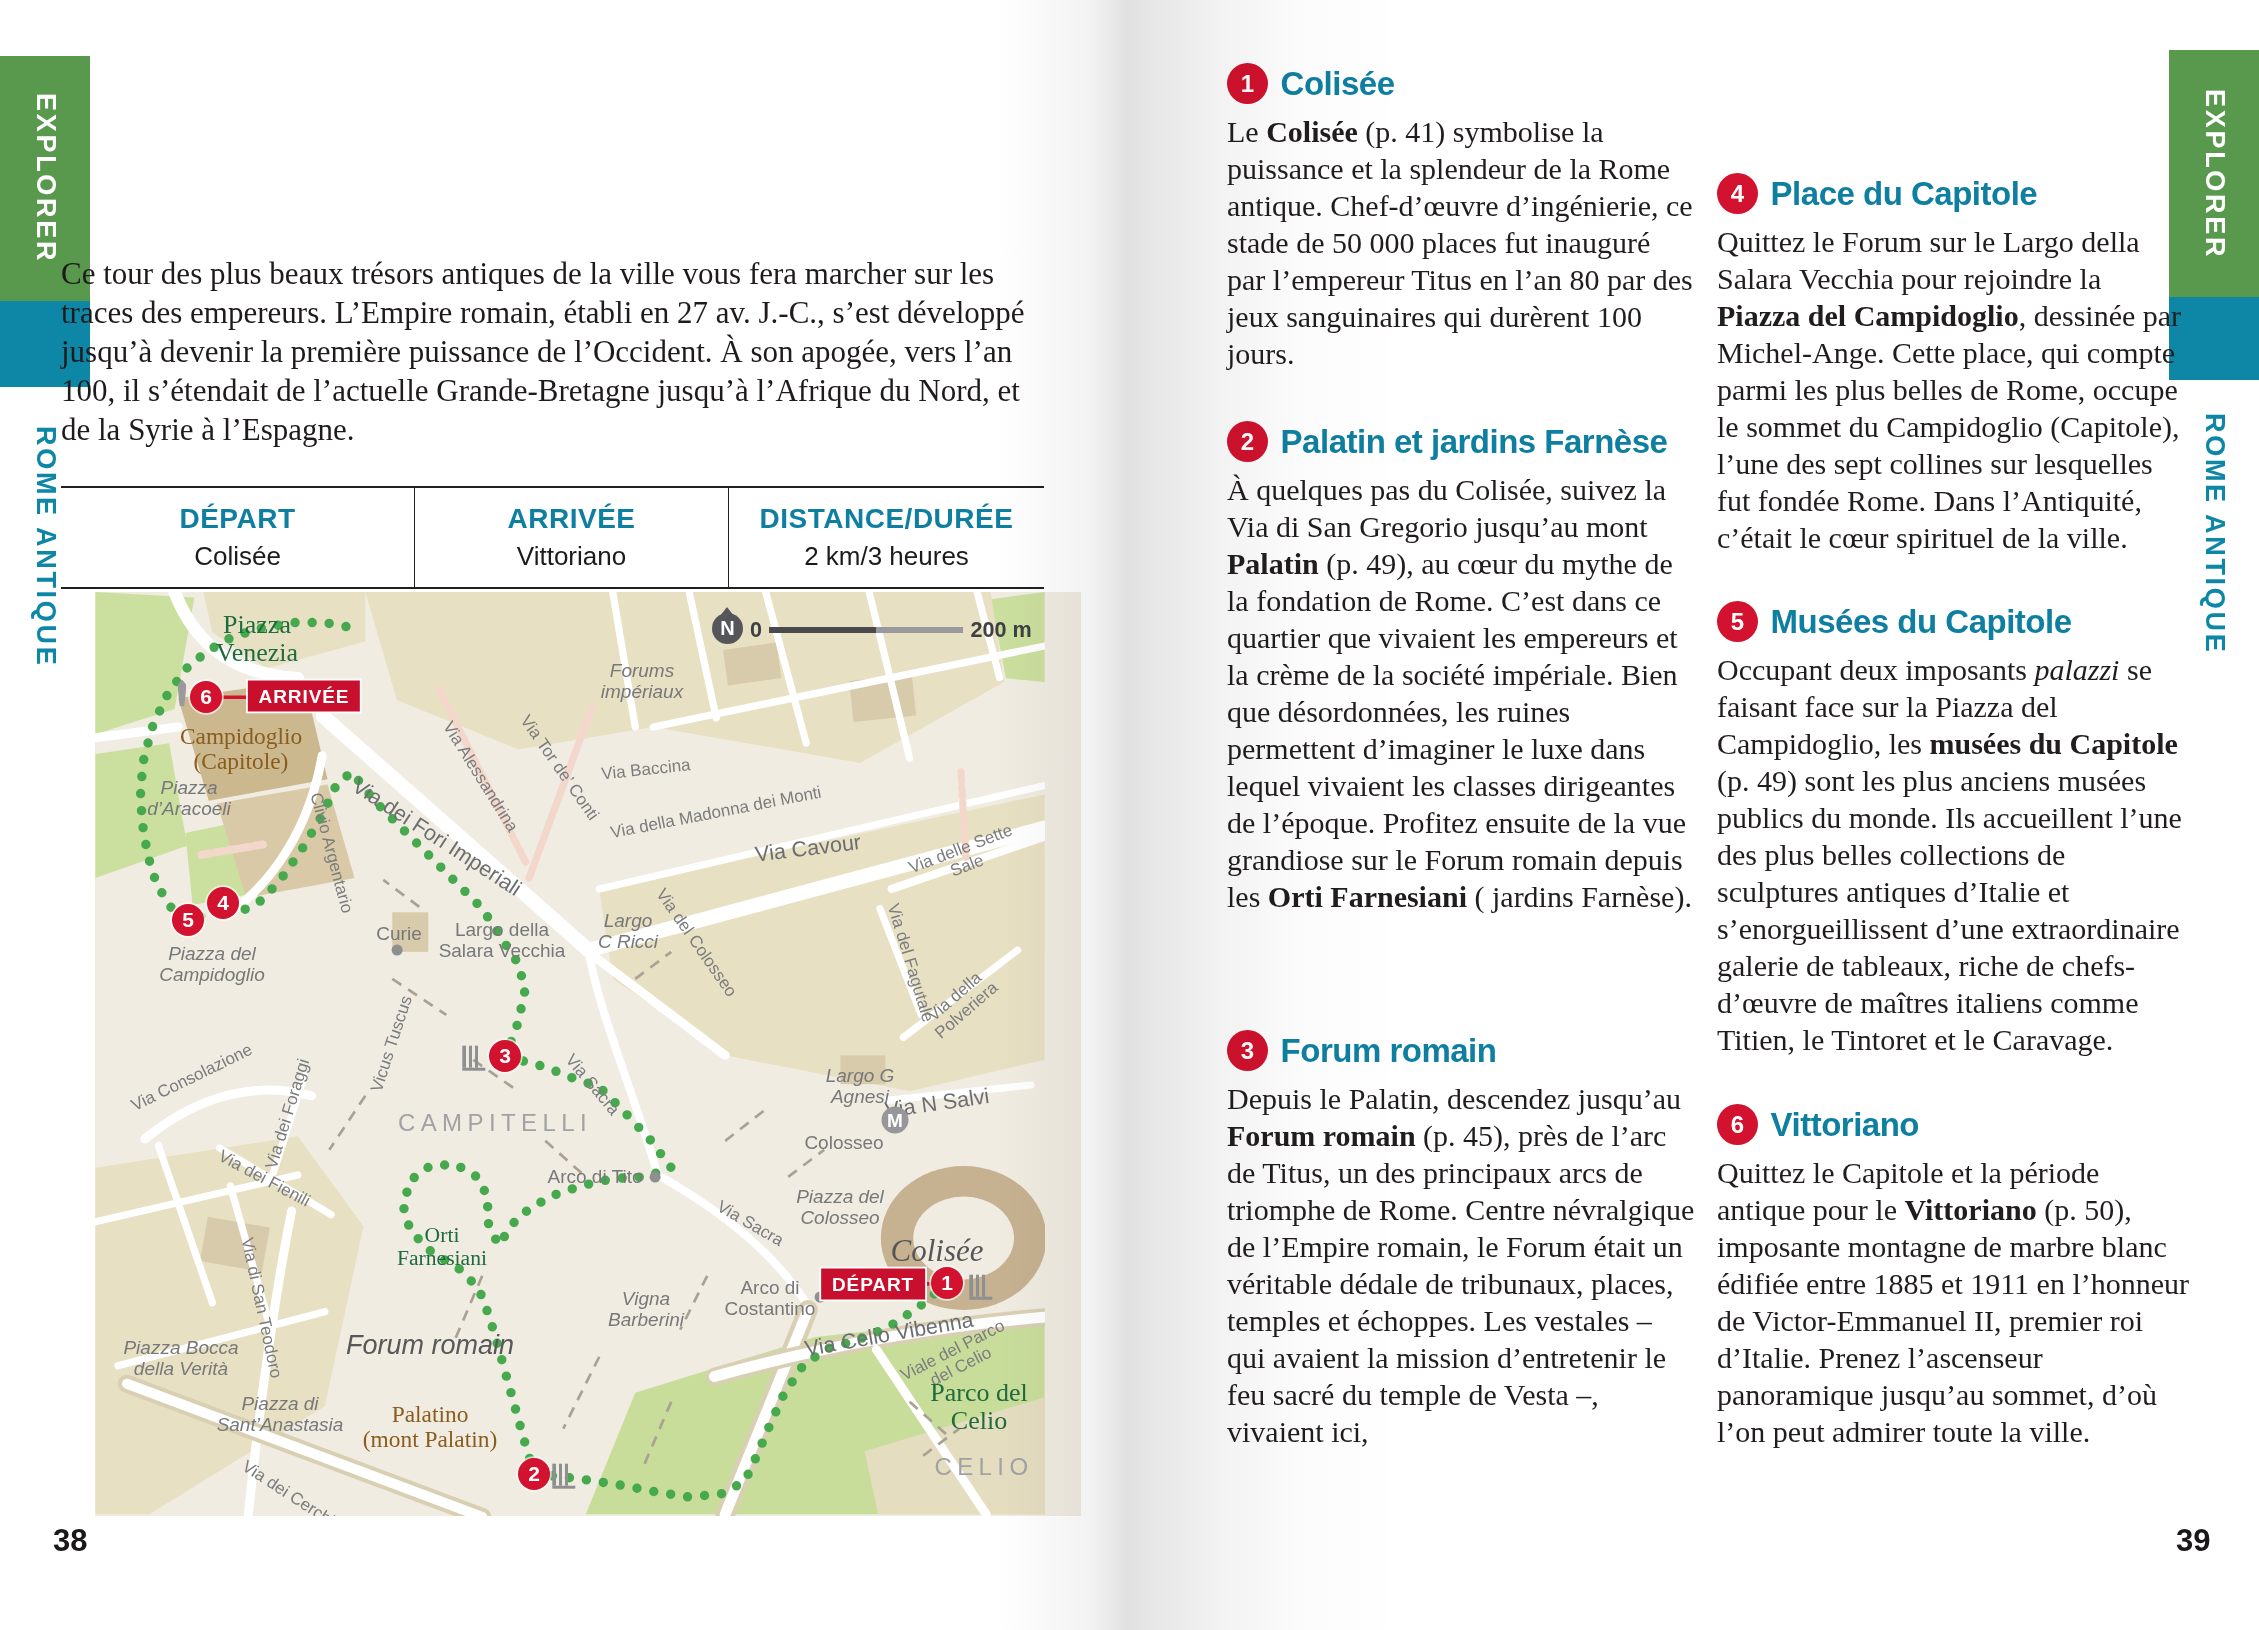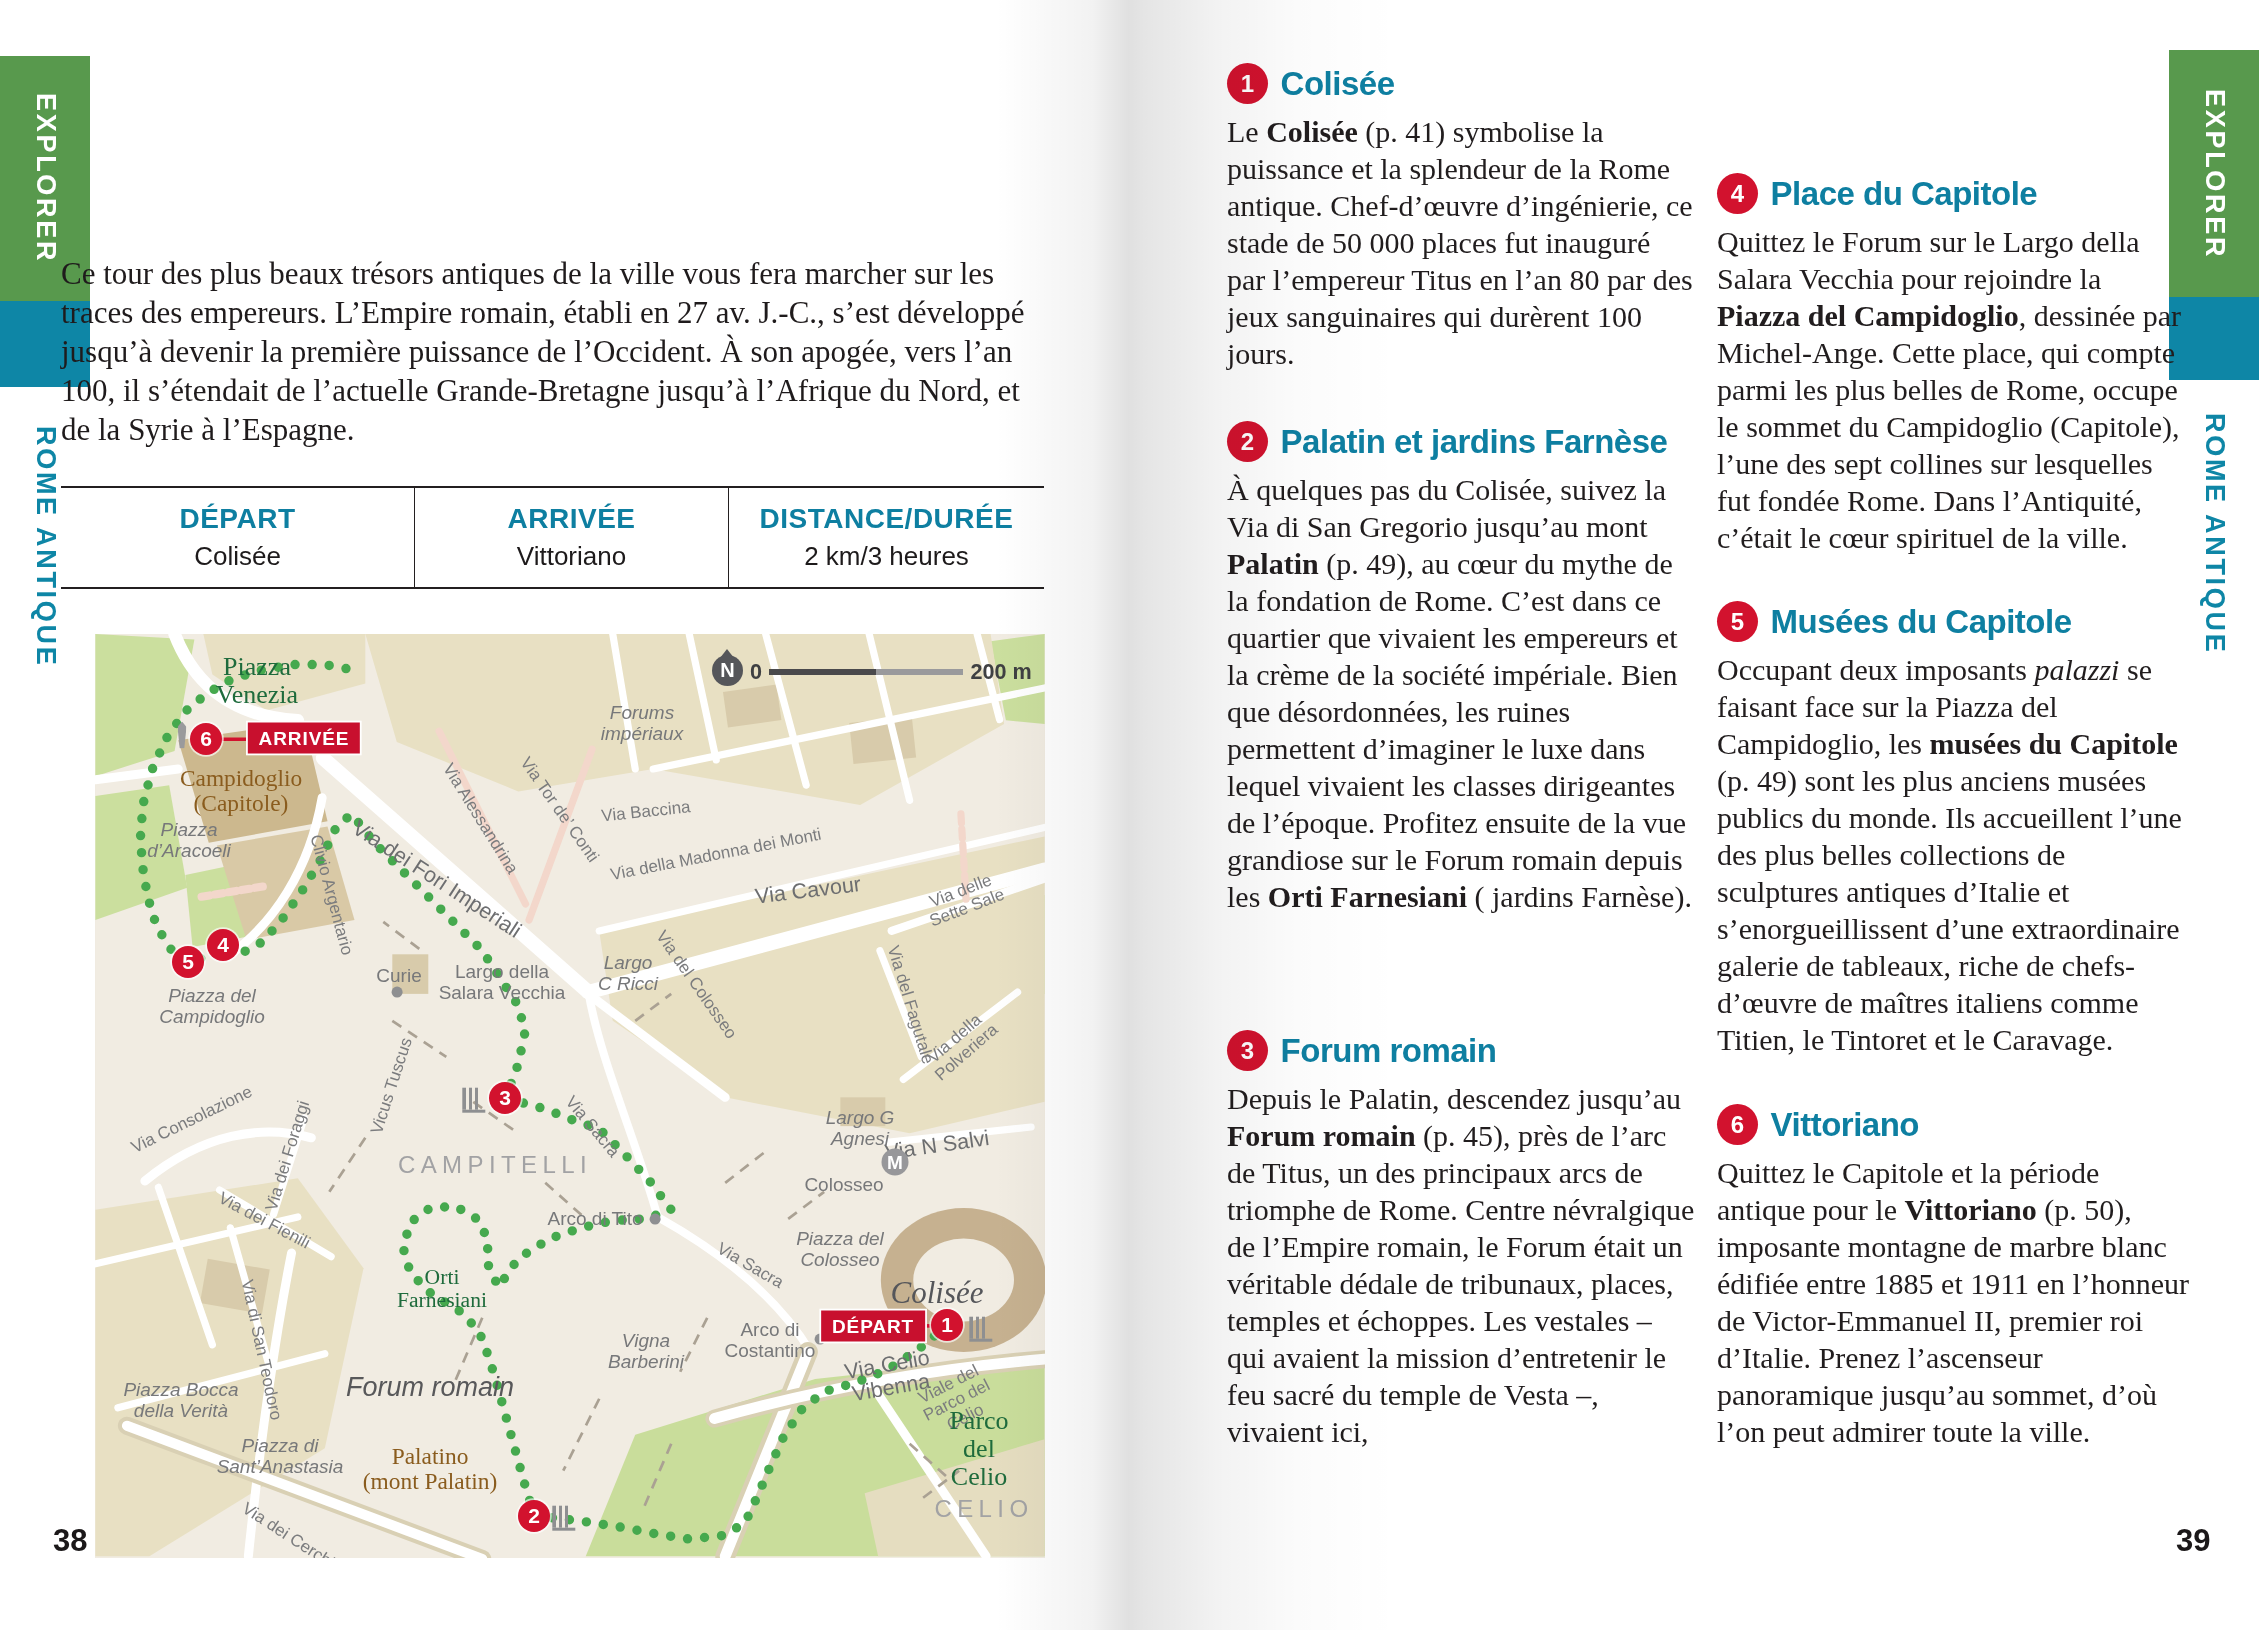--- a/index.html
+++ b/index.html
@@ -30,21 +30,21 @@
   
   .infobox{position:absolute;left:61px;top:486px;width:983px;height:99px;
            border-top:2.7px solid #231f20;border-bottom:2.7px solid #231f20;display:grid;
            grid-template-columns:353px 314px 316px;}
   .infocol{display:flex;flex-direction:column;align-items:center;justify-content:center;gap:5.4px;}
   .infocol + .infocol{border-left:1.8px solid #231f20;}
   .infolabel{color:#0e7fa1;font-weight:bold;font-size:28px;letter-spacing:0.5px;}
   .infovalue{font-size:26px;color:#1d1a1b;}
 
   
-  .map{position:absolute;left:95px;top:634px;width:950px;height:924px;overflow:hidden;background:#f1ece2;}
+  .map{position:absolute;left:95px;top:592px;width:950px;height:924px;overflow:hidden;background:#f1ece2;padding-left:36px;}
   .map svg{position:absolute;left:0;top:0;}
   .mlbl{position:absolute;white-space:pre-line;text-align:center;line-height:1.08;
         transform:translate(-50%,-50%);color:#77787a;}
   .lbl-street{font-size:17px;color:#7b7c7e;}
   .lbl-street-lg{font-size:21.6px;color:#6d6e70;}
   .lbl-place{font-size:19px;color:#77787a;}
   .lbl-place-it{font-size:19px;font-style:italic;color:#77787a;}
   .lbl-area{font-size:24px;letter-spacing:5.4px;color:#a2a2a4;}
   .lbl-green{font-family:"Liberation Serif",serif;font-size:21.6px;color:#1e6b3c;}
   .lbl-green-lg{font-family:"Liberation Serif",serif;font-size:26px;color:#1e6b3c;}

